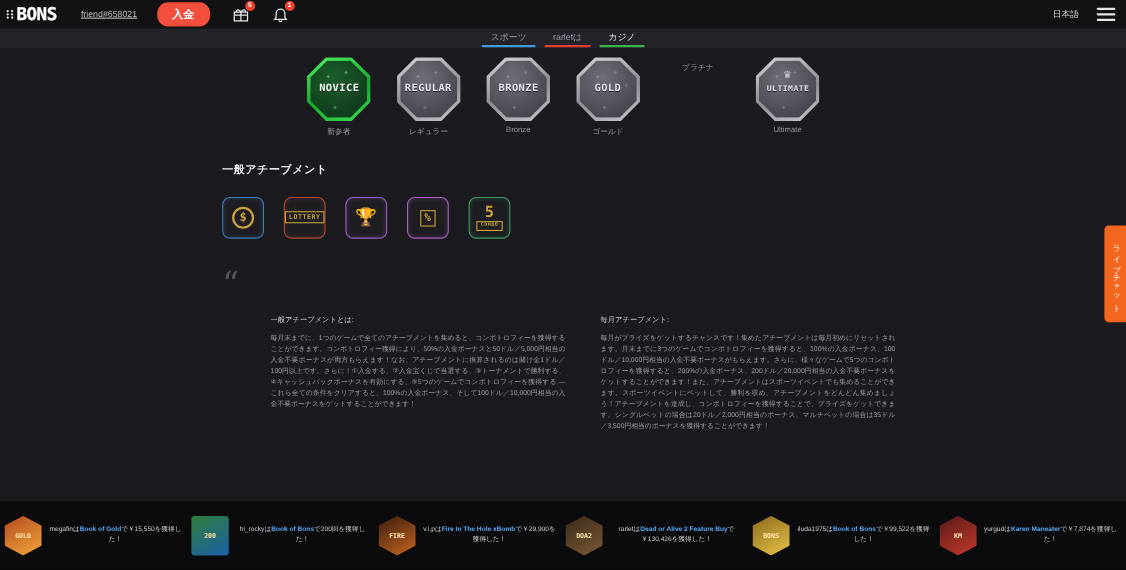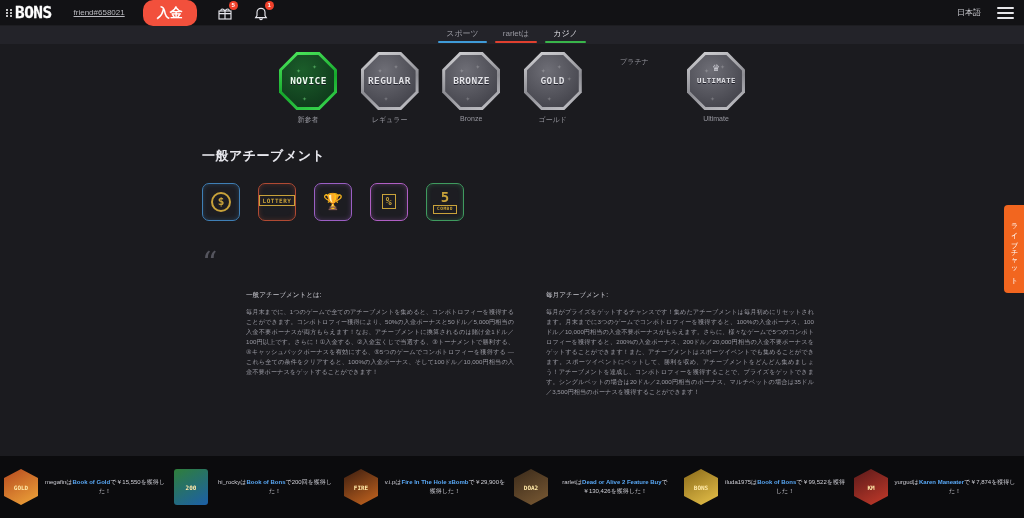--- a/index.html
+++ b/index.html
@@ -25,21 +25,21 @@
     font-family: "DejaVu Sans Mono", monospace; font-weight: bold;
     font-size: 16px; letter-spacing: -0.5px; color: #fff;
     -webkit-text-stroke: 0.3px #fff;
   }
   .friend-id {
     margin-left: 22px; font-size: 8px; color: #b9b9bf;
     text-decoration: underline; text-underline-offset: 1px; cursor: pointer;
   }
   .deposit-btn {
     margin-left: 18px; background: #f2503c; color: #fff;
-    font-size: 13px; padding: 4px 14px; border-radius: 10px;
+    font-size: 10px; padding: 4px 14px; border-radius: 10px;
     border: none; cursor: pointer; font-weight: bold;
   }
   .icon-btn { position: relative; margin-left: 20px; cursor: pointer; width: 16px; height: 16px; }
   .icon-btn svg { width: 16px; height: 16px; display:block; }
   .badge-count {
     position: absolute; top: -4px; right: -5px; background: #f0412b; color: #fff;
     font-size: 6px; line-height: 9px; min-width: 9px; height: 9px; text-align: center;
     border-radius: 5px; padding: 0 1.5px; font-weight: bold;
   }
   .topbar-right { margin-left: auto; display: flex; align-items: center; gap: 16px; padding-right: 10px;}
@@ -93,21 +93,21 @@
     font-size: 9px; letter-spacing: 0.4px; color: #e4e4e8;
     text-shadow: 0 1px 0 #20202a; transform: scaleX(1.05); white-space: nowrap;
   }
   .oct.novice .oct-label { color: #ecffee; }
   .oct .spark { position: absolute; color: rgba(255,255,255,.22); font-size: 6px; }
   .oct.novice .spark { color: rgba(140,255,150,.45); }
   .crown { position:absolute; top:8px; left:50%; transform:translateX(-50%); font-size:9px; color:#cfcfd6; }
   .rank-name { margin-top: 5px; font-size: 7px; color: #97979f; }
 
   
-  .sec-title { margin: 22px 0 0 0; font-size: 13px; color: #e8e8ee; font-weight: bold; letter-spacing: .5px;}
+  .sec-title { margin: 22px 0 0 0; font-size: 10px; color: #e8e8ee; font-weight: bold; letter-spacing: .5px;}
   .ach-row { display: flex; gap: 18px; margin-top: 18px; }
   .ach {
     width: 38px; height: 38px; border-radius: 7px; border: 1px solid #555;
     background: #1d1d22; position: relative; display: flex; align-items: center; justify-content: center;
     cursor: pointer;
   }
   .ach-glyph { font-family: "DejaVu Sans Mono", monospace; font-size: 7px; font-weight: bold; text-align:center; line-height:1.1;}
   .ach .coin { width:20px; height:20px; border-radius:50%; border:2px solid currentColor; display:flex;align-items:center;justify-content:center;font-size:11px;font-weight:bold;}
   .ach .plate { border:1px solid currentColor; padding:1px 3px; font-size:6px; letter-spacing:.5px;}
 

